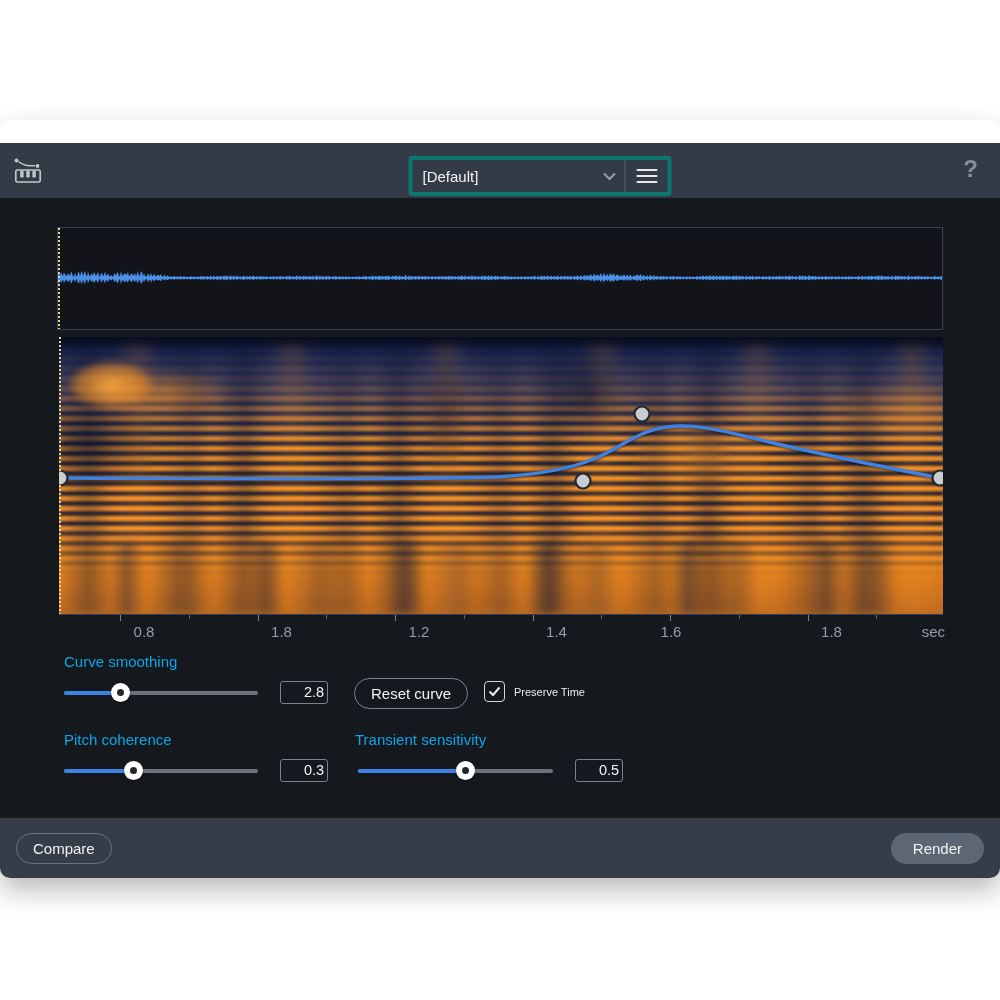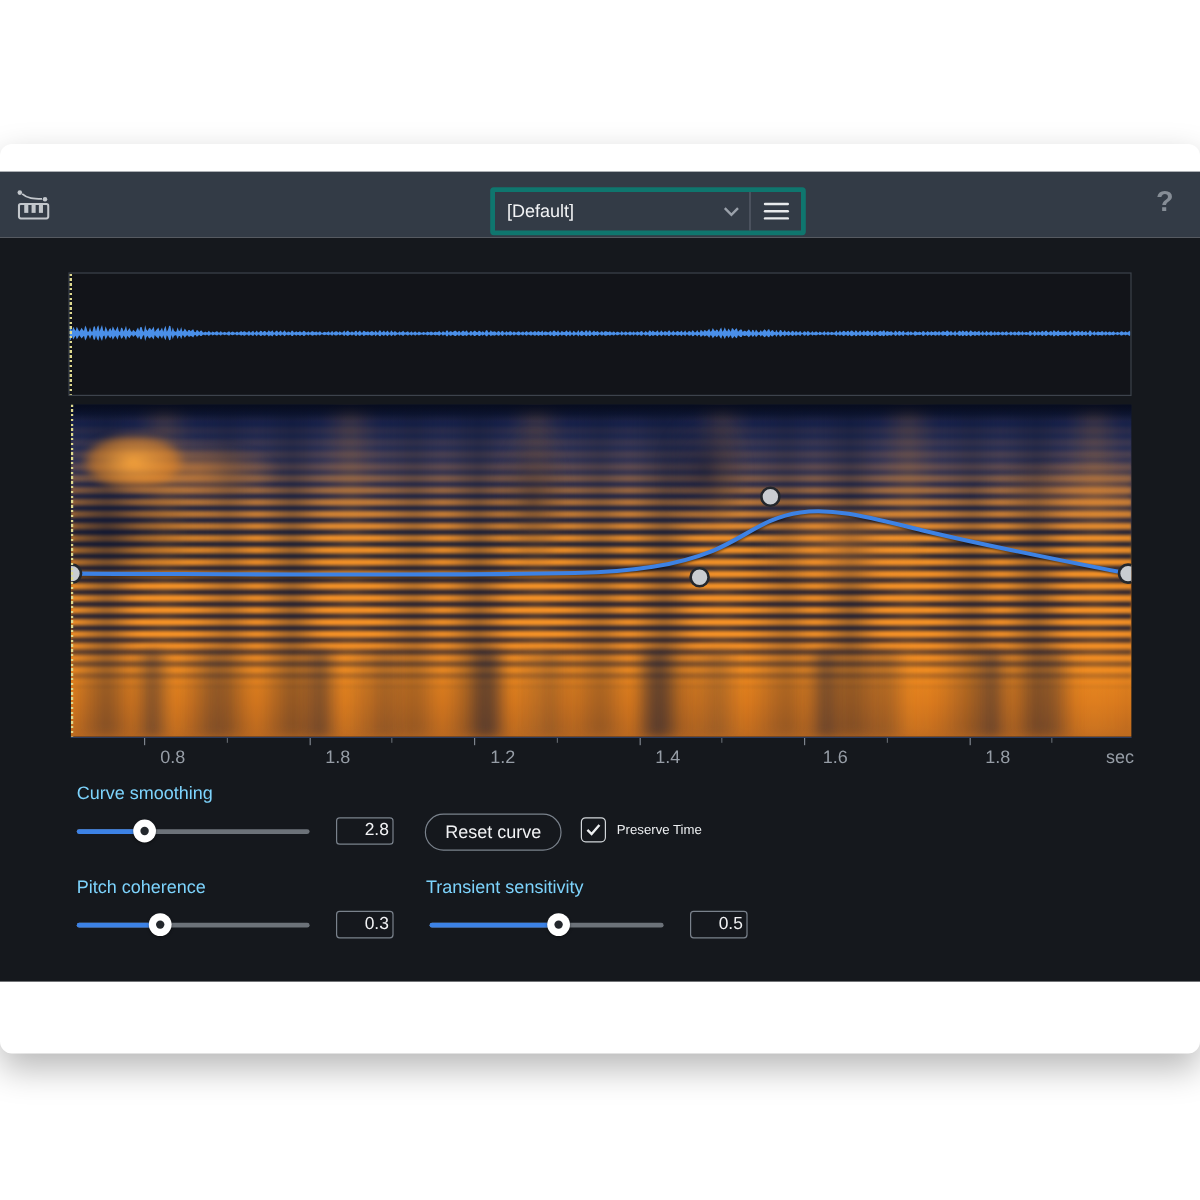--- a/index.html
+++ b/index.html
@@ -81,21 +81,21 @@
 
   
   .time-axis { position:absolute; left:59px; top:417px; width:904px; height:34px; }
   .tick { position:absolute; top:0; width:1px; height:6px; background:#7d838c; }
   .tick.minor { height:4px; opacity:.7; }
   .tick-label { position:absolute; top:8px; transform:translateX(-50%);
                 font-size:15px; color:#969da6;margin-left:24px; }
   .axis-unit { position:absolute; top:8px; right:18px; font-size:15px; color:#969da6; }
 
   
-  .ctl-label { position:absolute; font-size:15px; color:#7dd3fc; }
+  .ctl-label { position:absolute; font-size:15px; color:#0ea5e9; }
   .slider { position:absolute; height:21px; }
   .slider .track { position:absolute; top:8.5px; left:0; right:0; height:4px; background:#6c7279; border-radius:2px; }
   .slider .fill  { position:absolute; top:8.5px; left:0; height:4px; background:#3c82e6; border-radius:2px;
                    width:calc(var(--frac) * 100%); }
   .slider .thumb { position:absolute; top:1px; width:19px; height:19px;
                    left:calc(var(--frac) * 100% - 9.5px);
                    background:#ffffff; border-radius:50%; box-shadow:0 1px 2px rgba(0,0,0,.5); }
   .slider .thumb::after { content:""; position:absolute; left:6px; top:6px; width:7px; height:7px;
                           background:#23272c; border-radius:50%; }
   .value-box { position:absolute; width:48px; height:23px; line-height:21px; text-align:center;
@@ -191,21 +191,21 @@
       <div class="tick minor" style="left:129.7px"></div>
       <div class="tick minor" style="left:267.2px"></div>
       <div class="tick minor" style="left:404.7px"></div>
       <div class="tick minor" style="left:542.2px"></div>
       <div class="tick minor" style="left:679.7px"></div>
       <div class="tick minor" style="left:817.2px"></div>
       <div class="tick-label" style="left:61px">0.8</div>
       <div class="tick-label" style="left:198.5px">1.8</div>
       <div class="tick-label" style="left:336px">1.2</div>
       <div class="tick-label" style="left:473.5px">1.4</div>
-      <div class="tick-label" style="left:613px">1.6</div>
+      <div class="tick-label" style="left:588px">1.6</div>
       <div class="tick-label" style="left:748.5px">1.8</div>
       <div class="axis-unit">sec</div>
     </div>
 
     <div class="ctl-label" style="left:64px; top:455px">Curve smoothing</div>
     <div class="slider" style="left: 64px; top: 484px; width: 194px; --frac: 0.29;">
       <div class="track"></div>
       <div class="fill"></div>
       <div class="thumb"></div>
     </div>
@@ -229,14 +229,18 @@
     </div>
     <div class="value-box" style="left:280px; top:561px">0.3</div>
     <div class="slider" style="left: 358px; top: 562px; width: 195px; --frac: 0.55;">
       <div class="track"></div>
       <div class="fill"></div>
       <div class="thumb"></div>
     </div>
     <div class="value-box" style="left:575px; top:561px">0.5</div>
   </div>
 
+  <div class="footer">
+    <button class="pill-btn compare-btn">Compare</button>
+    <button class="pill-btn render-btn">Render</button>
+  </div>
 
 </div>
 
 </body></html>

